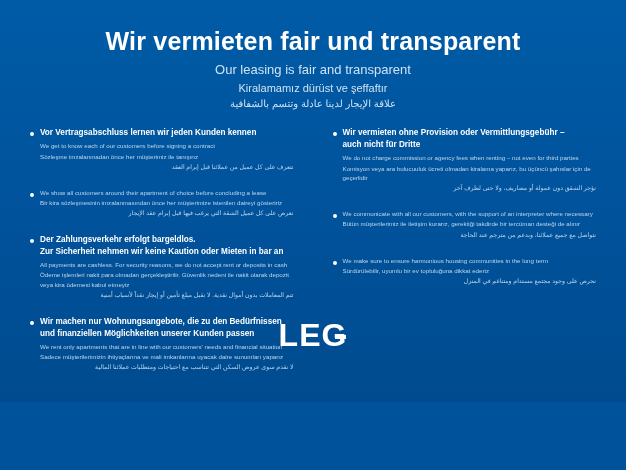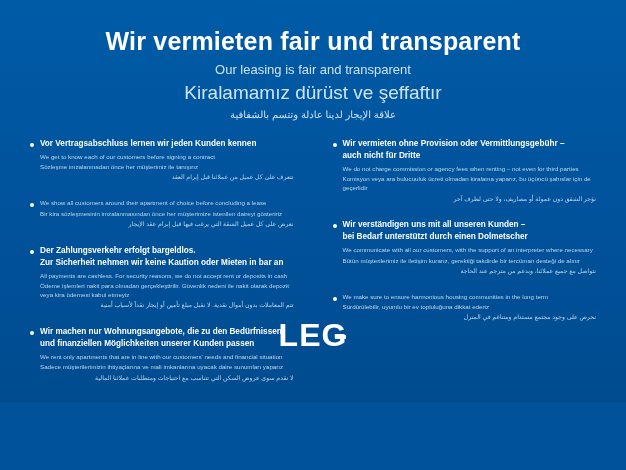--- a/index.html
+++ b/index.html
@@ -34,21 +34,21 @@
     margin-bottom: 5px;
   }
   .h-sub {
     font-size: 13px;
     font-weight: normal;
     color: #cfe2f4;
     line-height: 1.3;
     margin-bottom: 2px;
   }
   .h-sub2 {
-    font-size: 19px;
+    font-size: 11px;
     font-weight: normal;
     color: #cfe2f4;
     line-height: 1.3;
     margin-bottom: 2px;
   }
   .h-ar {
     font-size: 10px;
     font-weight: normal;
     color: #cfe2f4;
     line-height: 1.4;
@@ -202,21 +202,20 @@
           <div class="line-de">Wir vermieten ohne Provision oder Vermittlungsgebühr –<br>auch nicht für Dritte</div>
           <div class="line-en">We do not charge commission or agency fees when renting – not even for third parties</div>
           <div class="line-tr">Komisyon veya ara bulucuuluk ücreti olmadan kiralama yaparız, bu üçüncü şahıslar için de geçerlidir</div>
           <div class="line-ar">نؤجر الشقق دون عمولة أو مصاريف، ولا حتى لطرف آخر</div>
         </div>
       </div>
 
       <div class="item">
         <span class="bullet"></span>
         <div class="item-body">
-          <div class="line-de">Wir verständigen uns mit all unseren Kunden –<br>bei Bedarf unterstützt durch einen Dolmetscher</div>
           <div class="line-en">We communicate with all our customers, with the support of an interpreter where necessary</div>
           <div class="line-tr">Bütün müşterilerimiz ile iletişim kurarız, gerektiği takdirde bir tercüman desteği de alınır</div>
           <div class="line-ar">نتواصل مع جميع عملائنا، وبدعم من مترجم عند الحاجة</div>
         </div>
       </div>
 
       <div class="item">
         <span class="bullet"></span>
         <div class="item-body">
           <div class="line-en">We make sure to ensure harmonious housing communities in the long term</div>

